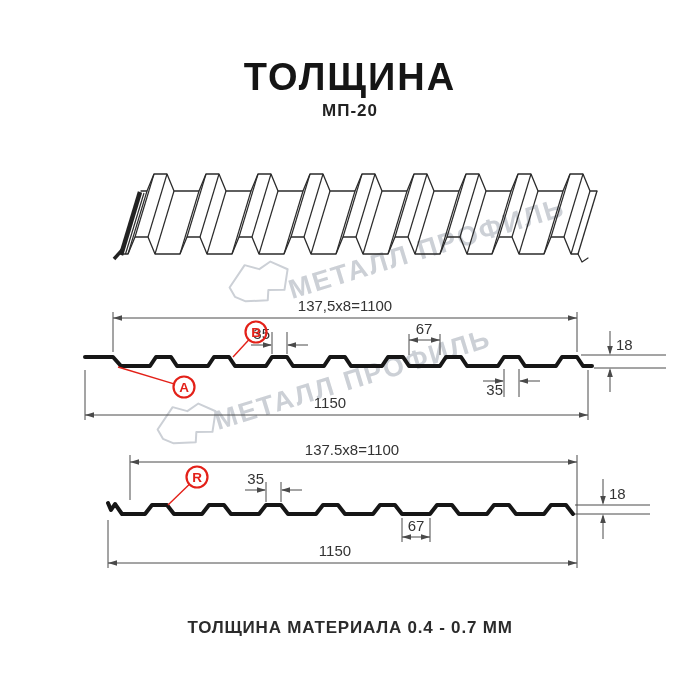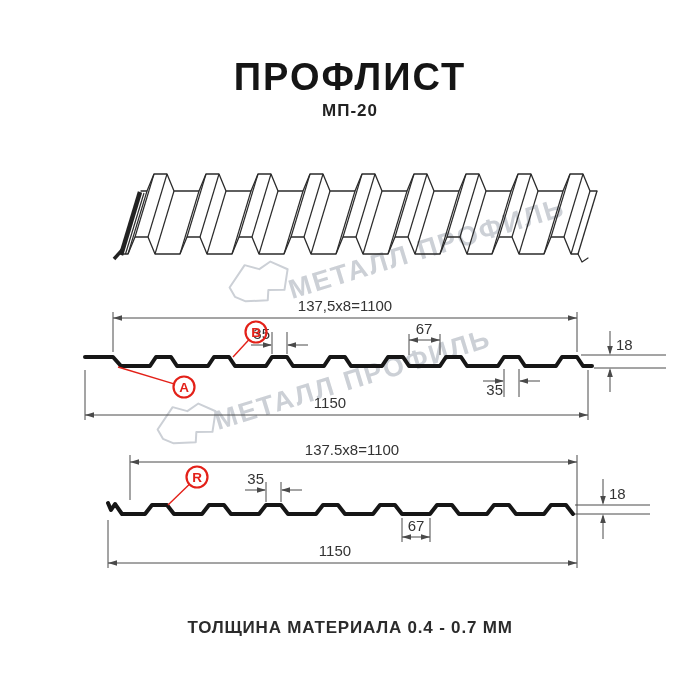--- a/index.html
+++ b/index.html
@@ -10,21 +10,21 @@
   .page-subtitle{position:absolute;top:101px;left:0;width:700px;text-align:center;
       font-size:17px;font-weight:700;letter-spacing:1px;color:#222222;}
   .page-footer{position:absolute;top:618px;left:0;width:700px;text-align:center;
       font-size:17px;font-weight:600;letter-spacing:0.8px;color:#2b2b2b;}
   #drawing{position:absolute;left:0;top:0;}
   #drawing text{font-family:"Liberation Sans", sans-serif;}
 </style>
 </head>
 <body>
 
-<div class="page-title">ПРОФЛИСТ</div>
+<div class="page-title">ТОЛЩИНА</div>
 <div class="page-subtitle">МП-20</div>
 <div class="page-footer">ТОЛЩИНА МАТЕРИАЛА 0.4 - 0.7 ММ</div>
 
 <svg id="drawing" width="700" height="700" viewBox="0 0 700 700">
     <g>
       <g transform="translate(224,262) rotate(-8)">
         <polygon points="2,26 20,6 34,12 46,6 62,16 56,36 40,34 38,44 16,42 6,36" fill="none" stroke="#ccd0d6" stroke-width="2" stroke-linejoin="round"></polygon>
       </g>
       <text x="0" y="0" font-size="27" text-anchor="start" fill="#ccd0d6" font-weight="bold" transform="translate(292,299) rotate(-17)" letter-spacing="2px">МЕТАЛЛ ПРОФИЛЬ</text>
     </g>

